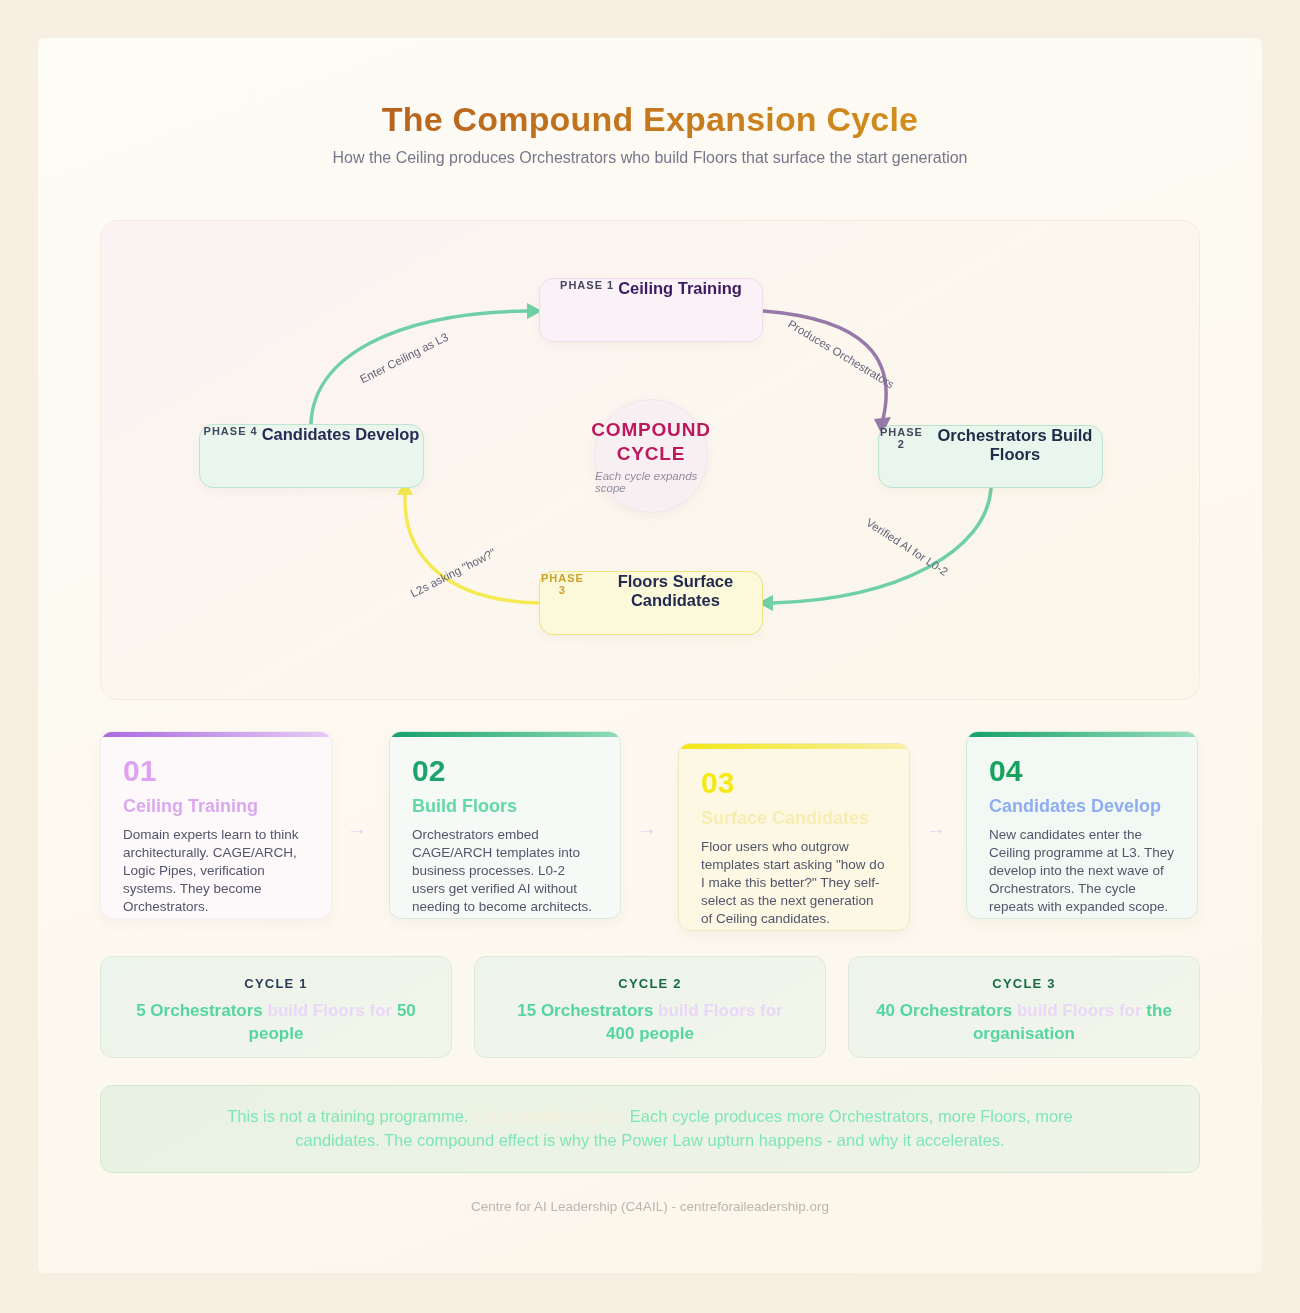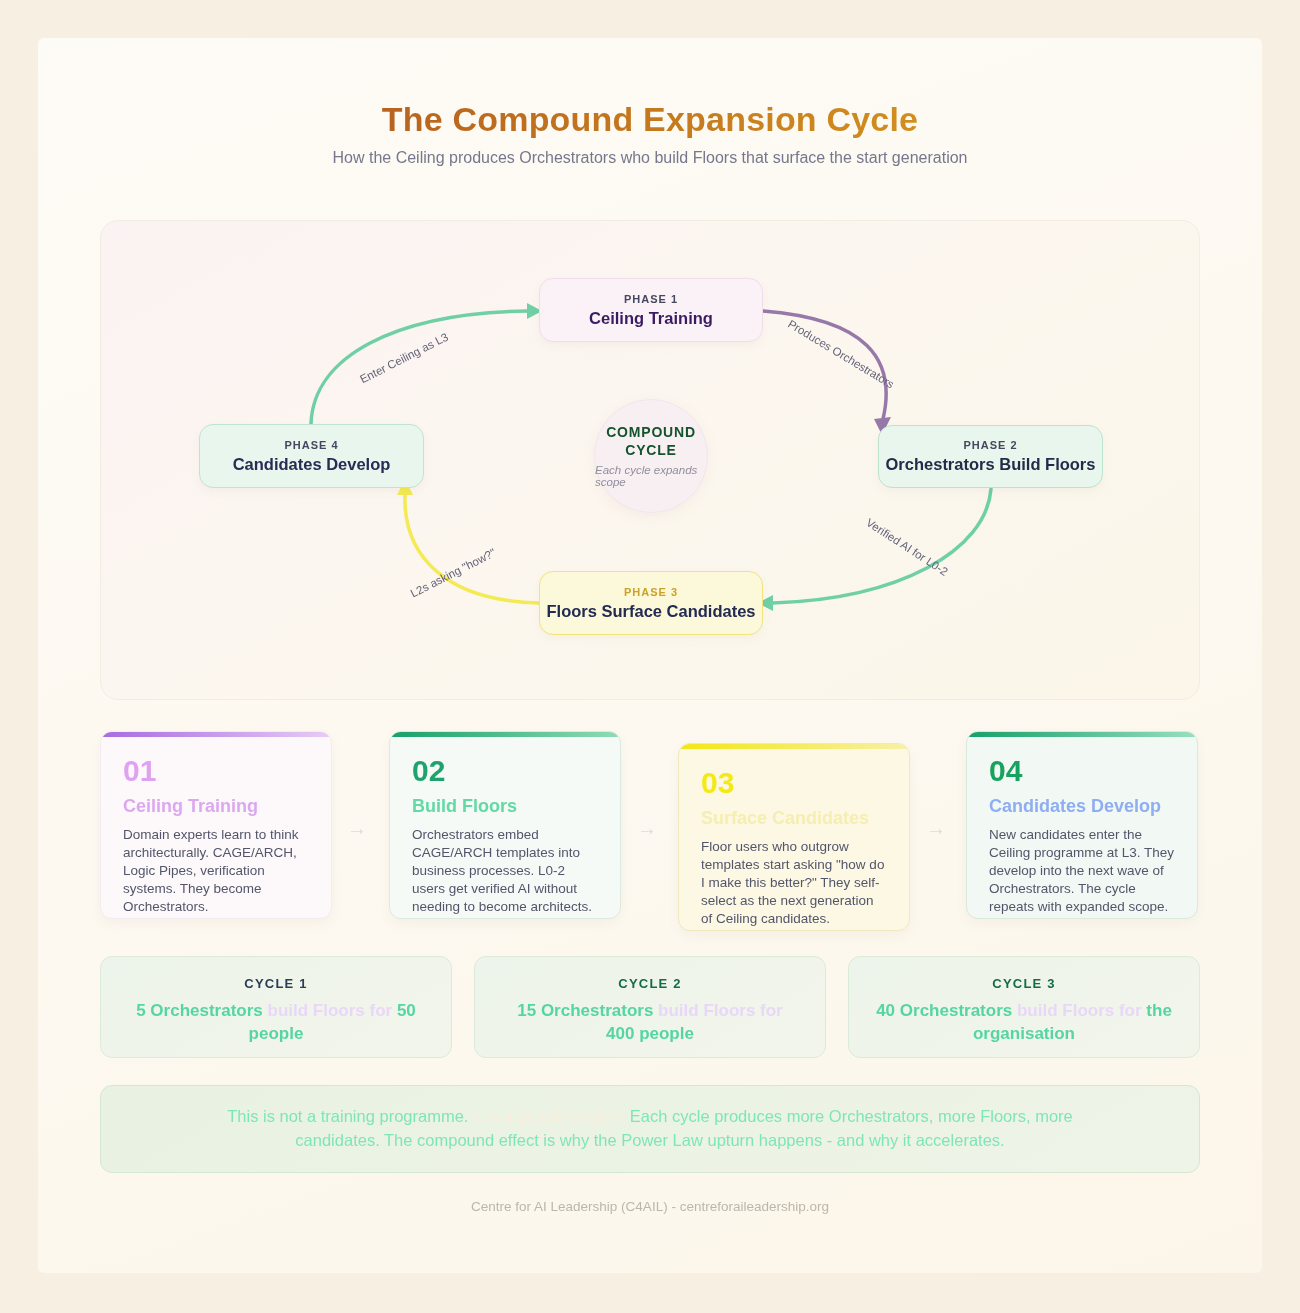--- a/index.html
+++ b/index.html
@@ -30,33 +30,33 @@
   
   .diagram {
     position: absolute; left: 62px; top: 182px;
     width: 1100px; height: 480px;
     background: linear-gradient(150deg, #fbf2f3 0%, #fcf7ee 55%, #fbf6e9 100%);
     border: 1px solid #f3ece1; border-radius: 18px;
   }
   .diagram svg { position: absolute; left: 0; top: 0; }
   .phase-box {
     position: absolute; border-radius: 14px; text-align: center;
-    display: flex; flex-direction: column; justify-content: center; gap: 4px;
+    display: flex; flex-direction: row; justify-content: center; gap: 4px;
     box-shadow: 0 4px 10px rgba(120,100,80,0.05);
   }
   .phase-label { font-size: 11px; font-weight: 700; letter-spacing: 1px; }
   .phase-title { font-size: 16.5px; font-weight: 700; }
   .hub {
     position: absolute; left: 493px; top: 178px; width: 114px; height: 114px;
     border-radius: 50%;
     background: #f8eff3; border: 1px solid #f2e6ee;
     box-shadow: 0 4px 14px rgba(150,110,140,0.08);
     display: flex; flex-direction: column; align-items: center; justify-content: center;
   }
-  .hub-title { font-size: 14px; font-weight: 700; letter-spacing: 0.8px; color: #14532d; line-height: 1.25; text-align: center; }
+  .hub-title { font-size: 19px; font-weight: 700; letter-spacing: 0.8px; color: #be185d; line-height: 1.25; text-align: center; }
   .hub-caption { margin-top: 5px; font-size: 11.5px; font-style: italic; color: #8f8f9c; }
   .arrow-label {
     position: absolute; font-size: 11.5px; font-weight: 500; color: #63647a;
     white-space: nowrap;
   }
   
   .steps { position: absolute; left: 62px; top: 693px; width: 1100px; height: 188px; }
   .step-card {
     position: absolute; top: 0; width: 232px; height: 188px;
     border-radius: 12px; overflow: hidden;

